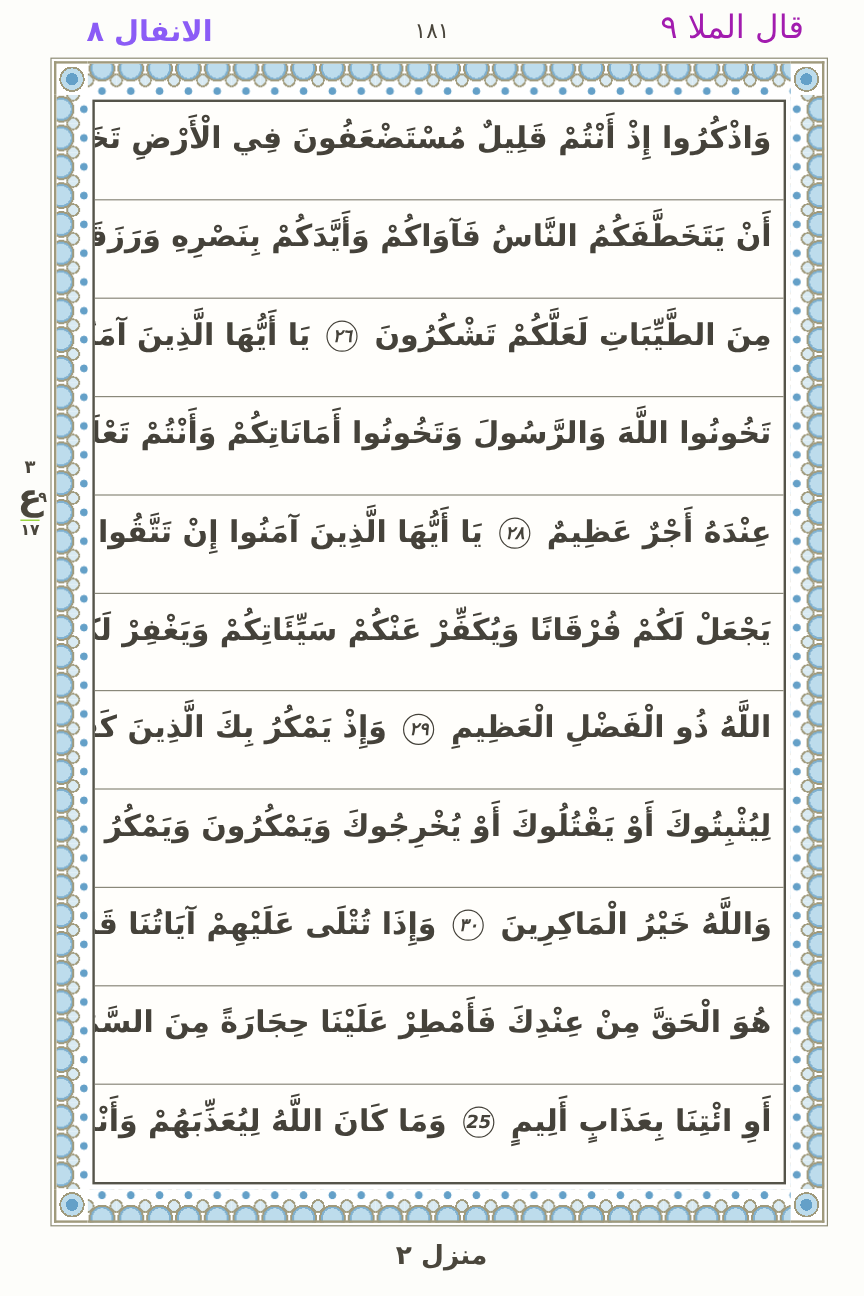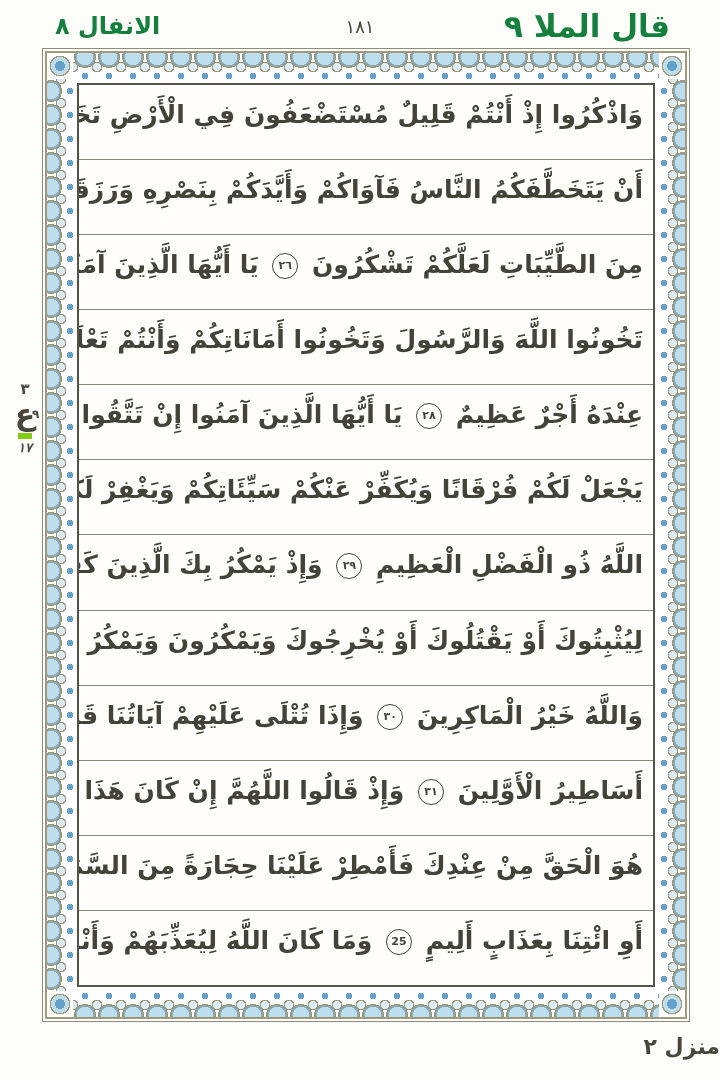--- a/index.html
+++ b/index.html
@@ -3,22 +3,22 @@
 <meta charset="utf-8">
 <style>
   html,body{margin:0;padding:0;}
   body{
     width:720px;height:1080px;position:relative;overflow:hidden;
     background:#fdfdfa;
     font-family:"DejaVu Sans",sans-serif;
     color:#45423a;
   }
   
-  .hdr-right{position:absolute;top:8px;right:50px;font-size:31px;font-weight:bold;color:#15803d;}
-  .hdr-left{position:absolute;top:12px;left:55px;font-size:24px;font-weight:bold;color:#15803d;}
+  .hdr-right{position:absolute;top:8px;right:50px;font-size:27px;font-weight:normal;color:#a21caf;}
+  .hdr-left{position:absolute;top:12px;left:72px;font-size:24px;font-weight:bold;color:#8b5cf6;}
   .hdr-center{position:absolute;top:16px;left:0;right:0;text-align:center;font-size:18px;color:#4a463c;}
   
   .frame{
     position:absolute;left:42px;top:48px;width:648px;height:974px;
     border:1px solid #8e8c75;background:#ffffff;box-sizing:border-box;
   }
   .orn{position:absolute;background-color:#fff;}
   .b-top{top:2px;left:30px;right:30px;height:28px;
     border-top:2px solid #a09a7c;box-sizing:border-box;
     background-image:
@@ -67,36 +67,36 @@
   .row{
     flex:1;direction:rtl;text-align:justify;text-align-last:justify;
     padding:0 10px;overflow:hidden;white-space:nowrap;
     font-size:25px;font-weight:bold;color:#45423a;
     display:block;line-height:59px;
   }
   .row:not(:last-child){border-bottom:1.5px solid #8a887a;}
   .ayah{
     display:inline-block;width:26px;height:26px;line-height:24px;
     border:1.6px solid #45423a;border-radius:50%;
-    font-size:11px;font-weight:bold;text-align:left;text-align-last:center;
-    vertical-align:middle;margin:0 5px;box-sizing:border-box;white-space:nowrap;
+    font-size:15px;font-weight:bold;text-align:left;text-align-last:center;
+    vertical-align:middle;margin:0 5px;box-sizing:border-box;white-space:nowrap;font-style:italic;
   }
   
   .ruku{
     position:absolute;left:8px;top:380px;width:34px;
     display:flex;flex-direction:column;align-items:center;
     color:#4a463c;font-weight:bold;
   }
   .ruku .num-top{font-size:15px;line-height:18px;}
   .ruku .ain-wrap{position:relative;font-size:30px;line-height:34px;}
   .ruku .num-inner{position:absolute;font-size:12px;right:-4px;bottom:1px;}
-  .ruku .num-bottom{font-size:13px;line-height:16px;border-top:6px solid #84cc16;padding-top:1px;margin-top:1px;font-style:italic;}
+  .ruku .num-bottom{font-size:13px;line-height:16px;border-top:1px solid #84cc16;padding-top:1px;margin-top:1px;}
   
   .footer{
-    position:absolute;top:1034px;left:16px;right:0;text-align:right;
+    position:absolute;top:1034px;left:16px;right:0;text-align:center;
     font-size:22px;font-weight:bold;color:#4a463c;
   }
 </style>
 </head>
 <body>
 
 <div class="hdr-right">قال الملا ٩</div>
 <div class="hdr-center">١٨١</div>
 <div class="hdr-left">الانفال ٨</div>
 
@@ -113,21 +113,20 @@
   <div class="textbox">
       <div class="row"><span>وَاذْكُرُوا إِذْ أَنْتُمْ قَلِيلٌ مُسْتَضْعَفُونَ فِي الْأَرْضِ تَخَافُونَ</span></div>
       <div class="row"><span>أَنْ يَتَخَطَّفَكُمُ النَّاسُ فَآوَاكُمْ وَأَيَّدَكُمْ بِنَصْرِهِ وَرَزَقَكُمْ</span></div>
       <div class="row"><span>مِنَ الطَّيِّبَاتِ لَعَلَّكُمْ تَشْكُرُونَ</span> <span class="ayah">٢٦</span> <span>يَا أَيُّهَا الَّذِينَ آمَنُوا لَا</span></div>
       <div class="row"><span>تَخُونُوا اللَّهَ وَالرَّسُولَ وَتَخُونُوا أَمَانَاتِكُمْ وَأَنْتُمْ تَعْلَمُونَ</span> </div>
       <div class="row"><span>عِنْدَهُ أَجْرٌ عَظِيمٌ</span> <span class="ayah">٢٨</span> <span>يَا أَيُّهَا الَّذِينَ آمَنُوا إِنْ تَتَّقُوا اللَّهَ</span></div>
       <div class="row"><span>يَجْعَلْ لَكُمْ فُرْقَانًا وَيُكَفِّرْ عَنْكُمْ سَيِّئَاتِكُمْ وَيَغْفِرْ لَكُمْ وَ</span></div>
       <div class="row"><span>اللَّهُ ذُو الْفَضْلِ الْعَظِيمِ</span> <span class="ayah">٢٩</span> <span>وَإِذْ يَمْكُرُ بِكَ الَّذِينَ كَفَرُوا</span></div>
       <div class="row"><span>لِيُثْبِتُوكَ أَوْ يَقْتُلُوكَ أَوْ يُخْرِجُوكَ وَيَمْكُرُونَ وَيَمْكُرُ اللَّهُ</span></div>
       <div class="row"><span>وَاللَّهُ خَيْرُ الْمَاكِرِينَ</span> <span class="ayah">٣٠</span> <span>وَإِذَا تُتْلَى عَلَيْهِمْ آيَاتُنَا قَالُوا</span></div>
-      <div class="row"><span>أَسَاطِيرُ الْأَوَّلِينَ</span> <span class="ayah">٣١</span> <span>وَإِذْ قَالُوا اللَّهُمَّ إِنْ كَانَ هَذَا</span></div>
       <div class="row"><span>هُوَ الْحَقَّ مِنْ عِنْدِكَ فَأَمْطِرْ عَلَيْنَا حِجَارَةً مِنَ السَّمَاءِ</span></div>
       <div class="row"><span>أَوِ ائْتِنَا بِعَذَابٍ أَلِيمٍ</span> <span class="ayah">25</span> <span>وَمَا كَانَ اللَّهُ لِيُعَذِّبَهُمْ وَأَنْتَ</span></div>
     </div>
 </div>
 
 <div class="ruku">
   <span class="num-top">٣</span>
   <span class="ain-wrap">
     <span>ع</span>
     <span class="num-inner">٩</span>

